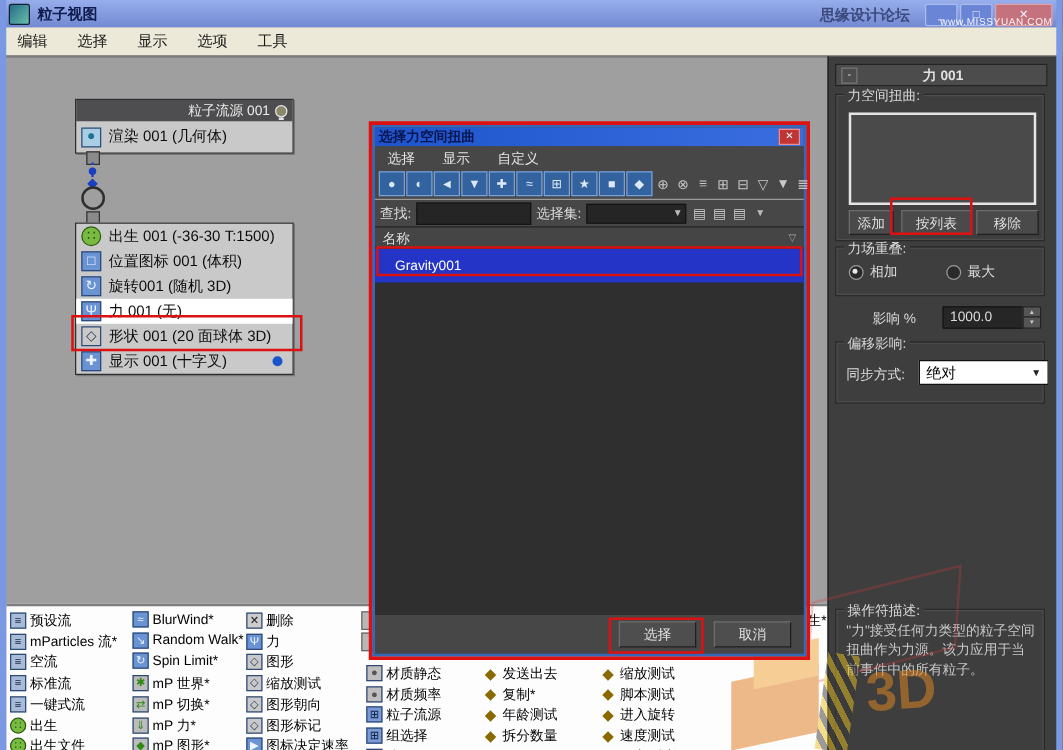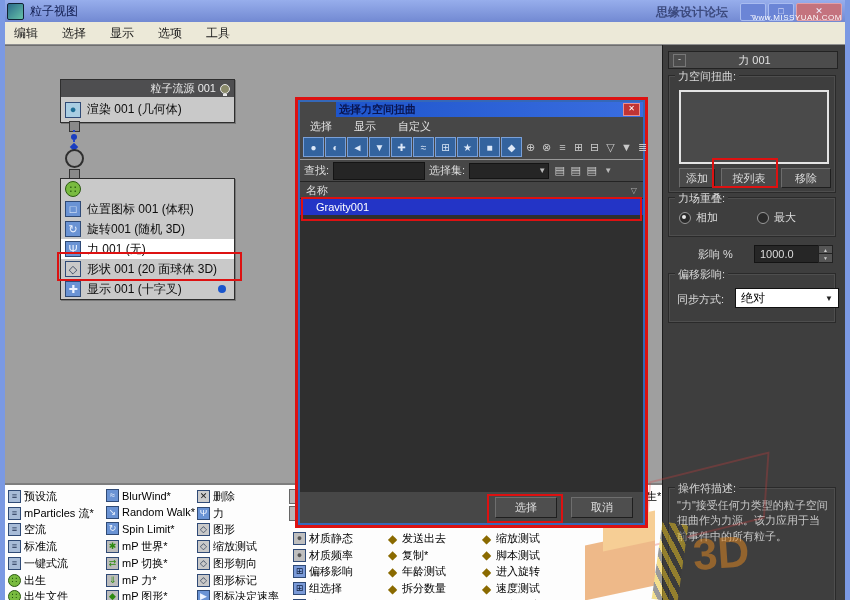--- a/index.html
+++ b/index.html
@@ -2,21 +2,21 @@
 <html><head>
 <meta charset="utf-8">
 <style>
   html,body{margin:0;padding:0;background:#666;}
   #win{position:relative;width:850px;height:600px;overflow:hidden;
        font-family:"Liberation Sans","DejaVu Sans",sans-serif;background:#9f9f9f;}
   .abs{position:absolute;}
   
   #titlebar{left:0;top:0;width:850px;height:22px;background:linear-gradient(#97aeec,#7289d2);display:flex;align-items:center;}
   #appicon{width:15px;height:15px;margin:0 6px 0 7px;background:linear-gradient(135deg,#2a6a8a,#66c2a8);border:1px solid #123;border-radius:2px;}
-  #wtitle{font-size:12px;font-weight:normal;color:#101c4e;}
+  #wtitle{font-size:12px;font-weight:bold;color:#101c4e;}
   #forumtext{position:absolute;right:122px;top:4px;font-size:12px;color:#3c4a7e;font-weight:bold;}
   .winbtn{position:absolute;top:3px;height:16px;border:1px solid #a9bcf0;border-radius:2px;
           color:#eef;font-size:9px;line-height:14px;text-align:center;background:#6b85d6;}
   #btn-close{background:#c4737e;border-color:#e0a0a8;}
   #btns-watermark{position:absolute;right:8px;top:13px;font-size:8px;color:#fff;letter-spacing:.5px;z-index:30;opacity:.95;}
   #menubar{left:0;top:22px;width:850px;height:22px;background:#ece9d8;border-bottom:1px solid #8f8f8f;display:flex;align-items:center;}
   .menu-item{font-size:12px;color:#1a1a1a;padding:2px 10px;margin-left:4px;}
   #wm-top{left:52px;top:12px;font-size:19px;font-weight:bold;color:rgba(230,125,125,.85);letter-spacing:2px;z-index:40;pointer-events:none;}
   .sidestrip{top:0;width:5px;height:600px;background:#7b99e3;z-index:25;}
   
@@ -41,50 +41,50 @@
   .cdia{width:6px;height:6px;background:#1a3ec0;transform:rotate(45deg);}
   
   #depot{left:5px;top:483px;width:657px;height:117px;background:#fdfdfd;border-top:2px solid #7e7e7e;z-index:10;}
   .depot-item{position:absolute;display:flex;align-items:center;gap:3px;font-size:11px;color:#000;white-space:nowrap;}
   .depot-item .icon{width:13px;height:13px;}
   .depot-item .icon .g{font-size:9px;}
   .depot-item .icon.di .g{font-size:12px;}
   
   #dlg-hl{left:295px;top:97px;width:347px;height:425px;border:3px solid #dd1111;z-index:50;background:transparent;}
   #dlg{position:absolute;left:0;top:0;right:0;bottom:0;border:2px solid #3568b8;background:#474747;display:flex;flex-direction:column;}
-  #dlg-title{height:15px;background:linear-gradient(90deg,#1e55cc,#3a6ee0);display:flex;align-items:center;padding:0 3px;margin-left:36px;}
+  #dlg-title{height:15px;background:linear-gradient(90deg,#1e55cc,#3a6ee0);display:flex;align-items:center;padding:0 3px;}
   #dlg-title .t{flex:1;font-size:11px;font-weight:bold;color:#0a1550;}
   #dlg-close{width:15px;height:11px;background:#c03434;border:1px solid #e89090;color:#fff;font-size:8px;line-height:10px;text-align:center;}
   #dlg-menus{height:18px;display:flex;align-items:center;gap:2px;background:#474747;}
   .dlg-menu{font-size:11px;color:#e3e3e3;padding:0 10px;}
   #dlg-toolbar{height:24px;display:flex;align-items:center;padding:0 3px;gap:1px;border-bottom:1px solid #9a9a9a;}
   .tgl{width:19px;height:18px;background:#33639e;border:1px solid #7aa0d8;color:#dce8f8;font-size:10px;
        display:inline-flex;align-items:center;justify-content:center;flex:none;}
   .tool{width:15px;height:18px;background:transparent;border:none;color:#c9c9c9;font-size:11px;
        display:inline-flex;align-items:center;justify-content:center;flex:none;}
   #dlg-findrow{height:21px;display:flex;align-items:center;gap:4px;padding:0 4px;font-size:11px;color:#ddd;}
   .dfield{background:#252525;border:1px solid #141414;height:14px;}
   #dlg-selset{width:78px;display:flex;align-items:center;justify-content:flex-end;color:#999;}
   .dropar{font-size:8px;color:#bbb;padding:0 2px;}
   #dlg-listhead{height:16px;background:#454545;border-top:1px solid #242424;border-bottom:1px solid #242424;
        display:flex;align-items:center;font-size:11px;color:#dcdcdc;padding:0 6px;justify-content:space-between;}
   #dlg-list{flex:1;background:#2f2f2f;position:relative;}
-  .dlg-row{height:16px;display:flex;align-items:center;gap:5px;padding:0 4px 0 16px;font-size:11px;color:#fff;}
+  .dlg-row{height:27px;display:flex;align-items:center;gap:5px;padding:0 4px 0 16px;font-size:11px;color:#fff;}
   .dlg-row.sel{background:#2334c6;}
   #hl-gravity{position:absolute;left:1px;top:-2px;right:1px;height:20px;border:2px solid #dd1111;}
   #dlg-botrow{height:31px;display:flex;align-items:center;justify-content:flex-end;gap:14px;padding:0 10px;position:relative;}
   .dbtn{width:60px;height:19px;background:#4e4e4e;border:1px solid #1f1f1f;border-top-color:#6e6e6e;border-left-color:#6e6e6e;
         color:#e0e0e0;font-size:11px;display:flex;align-items:center;justify-content:center;}
   #hl-select{position:absolute;right:80px;top:2px;width:72px;height:25px;border:2px solid #dd1111;}
   
   #rpanel{left:662px;top:45px;width:183px;height:555px;background:#3e3e3e;border-left:1px solid #1c1c1c;z-index:12;}
   #rollout{position:absolute;left:5px;top:6px;width:168px;height:16px;background:#4c4c4c;border:1px solid #232323;
         display:flex;align-items:center;font-size:11px;color:#e2e2e2;}
   #rollout .minus{width:11px;height:11px;border:1px solid #777;margin:0 4px;font-size:9px;line-height:9px;text-align:center;color:#ddd;}
-  #rollout .rt{flex:1;text-align:center;font-weight:normal;margin-right:18px;}
+  #rollout .rt{flex:1;text-align:center;font-weight:bold;margin-right:18px;}
   .grp{position:absolute;border:1px solid #2a2a2a;box-shadow:0 0 0 1px #4e4e4e inset;}
   .grp>.gl{position:absolute;top:-7px;left:6px;background:#3e3e3e;padding:0 3px;font-size:11px;color:#d8d8d8;}
   #fswbox{position:absolute;left:10px;top:14px;width:146px;height:70px;background:#4a4a4a;border:2px solid #e4e4e4;}
   .pbtn{position:absolute;height:18px;background:#4a4a4a;border:1px solid #1f1f1f;border-top-color:#6c6c6c;border-left-color:#6c6c6c;
         color:#dedede;font-size:11px;display:flex;align-items:center;justify-content:center;}
   .radio{width:10px;height:10px;border-radius:50%;background:#2a2a2a;border:1px solid #999;display:inline-block;position:relative;}
   .radio.sel:after{content:"";position:absolute;left:2px;top:2px;width:4px;height:4px;border-radius:50%;background:#e8e8e8;}
   .rlabel{font-size:11px;color:#dcdcdc;}
   #inf-field{position:absolute;left:86px;top:0;width:58px;height:16px;background:#262626;border:1px solid #141414;
         color:#dcdcdc;font-size:11px;display:flex;align-items:center;padding-left:5px;}
@@ -151,20 +151,21 @@
     <div class="cdia abs" style="left:66px;top:98px;"></div>
     <div class="ccir abs" style="left:60px;top:103px;"></div>
     <div class="csq abs" style="left:64px;top:123px;"></div>
 
     <div class="node" style="left:55px;top:132px;">
       <div id="event-rows">
           <div class="node-row">
             <span class="icon ci" style="background: rgb(121, 187, 64);">
               <span class="g" style="color: rgb(30, 78, 10);">∷</span>
             </span>
+            <span>出生 001 (-36-30 T:1500)</span>
           </div>
           <div class="node-row">
             <span class="icon sq" style="background: rgb(106, 147, 212);">
               <span class="g" style="color: rgb(238, 244, 255);">□</span>
             </span>
             <span>位置图标 001 (体积)</span>
           </div>
           <div class="node-row">
             <span class="icon sq" style="background: rgb(106, 147, 212);">
               <span class="g" style="color: rgb(238, 244, 255);">↻</span>
@@ -335,21 +336,21 @@
       <div class="depot-item" style="left: 288px; top: 62.7px;">
         <span class="icon sq" style="background: rgb(191, 191, 191);">
           <span class="g" style="color: rgb(85, 85, 85);">●</span>
         </span>
         <span>材质频率</span>
       </div>
       <div class="depot-item" style="left: 288px; top: 79.4px;">
         <span class="icon sq" style="background: rgb(122, 154, 216);">
           <span class="g" style="color: rgb(16, 32, 62);">⊞</span>
         </span>
-        <span>偏移影响</span>
+        <span>粒子流源</span>
       </div>
       <div class="depot-item" style="left: 288px; top: 96.1px;">
         <span class="icon sq" style="background: rgb(122, 154, 216);">
           <span class="g" style="color: rgb(16, 32, 62);">⊞</span>
         </span>
         <span>组选择</span>
       </div>
       <div class="depot-item" style="left: 288px; top: 112.8px;">
         <span class="icon sq" style="background: rgb(191, 191, 191);"></span>
         <span>缩放</span>

